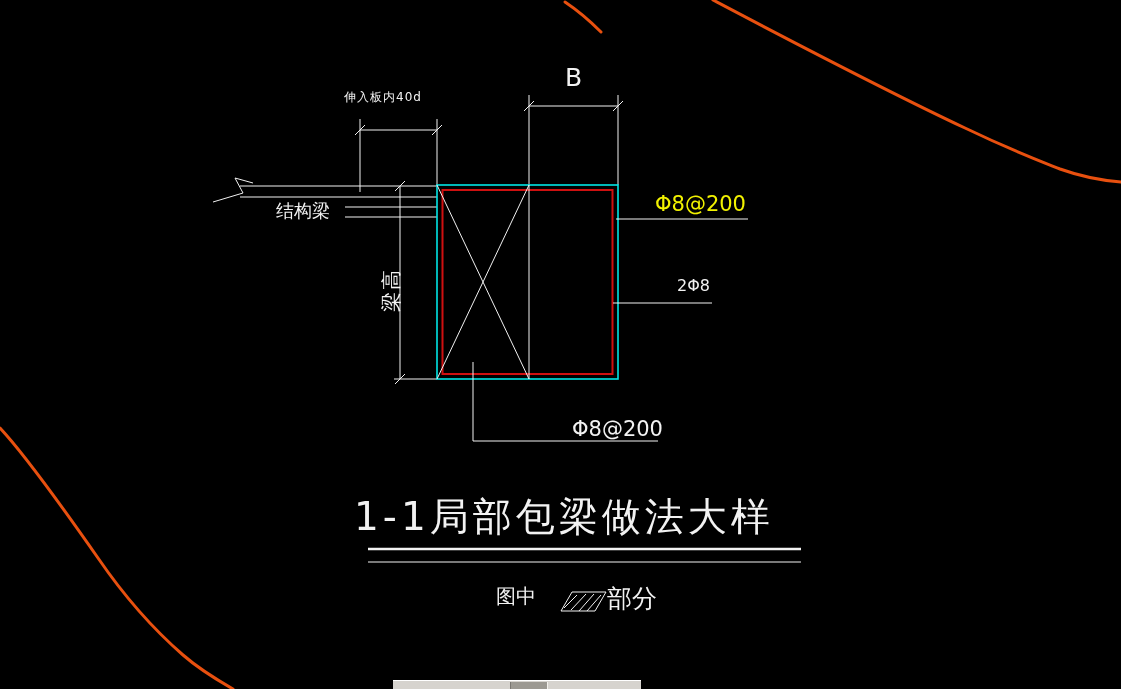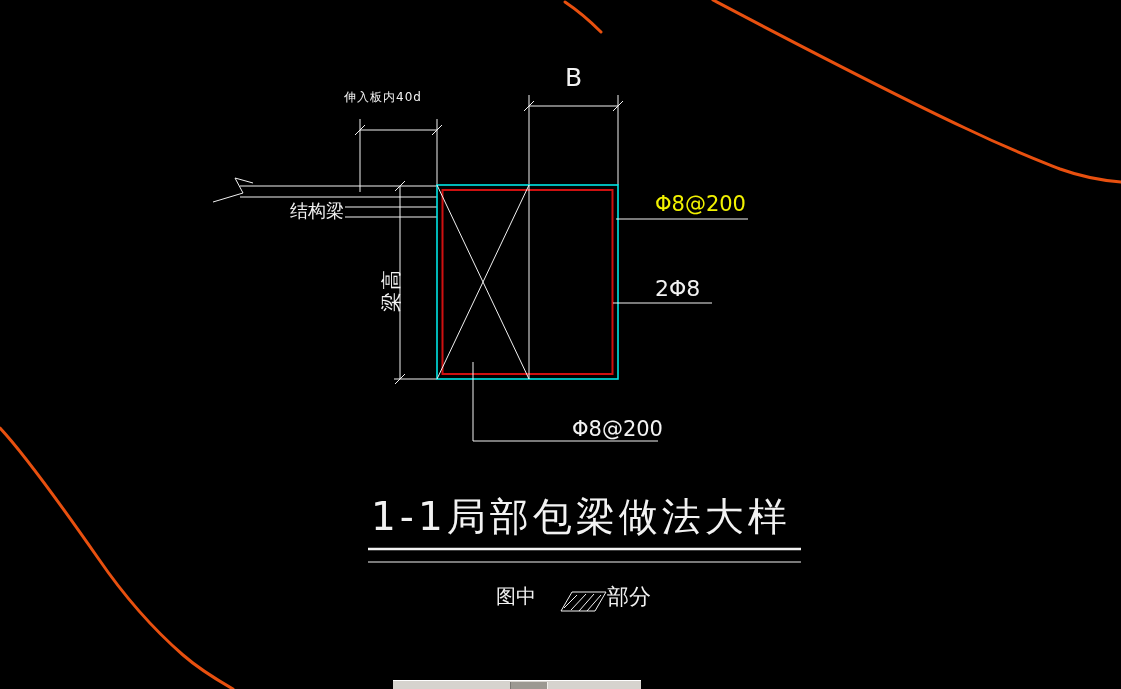--- a/index.html
+++ b/index.html
@@ -29,29 +29,29 @@
   .rev     { stroke: var(--revision, #e8500f); fill: none; stroke-width: 3; stroke-linecap: round; }
   .cad-text {
     position: absolute;
     color: var(--line, #fff);
     white-space: nowrap;
     line-height: 1.1;
     font-family: "DejaVu Sans", sans-serif;
   }
   .t-embed   { left: 344px; top: 91px;  font-size: 12px; letter-spacing: 1px; }
   .t-b       { left: 565px; top: 64px;  font-size: 25px; }
-  .t-sbeam   { left: 290px; top: 201px; font-size: 18px; }
+  .t-sbeam   { left: 276px; top: 201px; font-size: 18px; }
   .t-bheight { left: 380px; top: 312px; font-size: 20px;
                transform: rotate(-90deg); transform-origin: 0 0; letter-spacing: 2px; }
   .t-toprebar    { left: 655px; top: 193px; font-size: 21px; color: var(--highlight, #ffff00); }
-  .t-siderebar   { left: 655px; top: 277px; font-size: 22px; }
+  .t-siderebar   { left: 677px; top: 277px; font-size: 16px; }
   .t-bottomrebar { left: 572px; top: 418px; font-size: 21px; }
-  .t-title   { left: 371px; top: 496px; font-size: 39px; letter-spacing: 4px; }
+  .t-title   { left: 354px; top: 496px; font-size: 39px; letter-spacing: 4px; }
   .t-cap-pre { left: 496px; top: 585px; font-size: 20px; }
-  .t-cap-suf { left: 607px; top: 585px; font-size: 22px; }
+  .t-cap-suf { left: 607px; top: 585px; font-size: 25px; }
   .taskbar {
     position: absolute;
     left: 393px; top: 680px;
     width: 248px; height: 9px;
     background: var(--taskbar, #d6d3ce);
     border-top: 1px solid #ffffff;
     box-sizing: border-box;
   }
   .taskbar-button {
     position: absolute;

